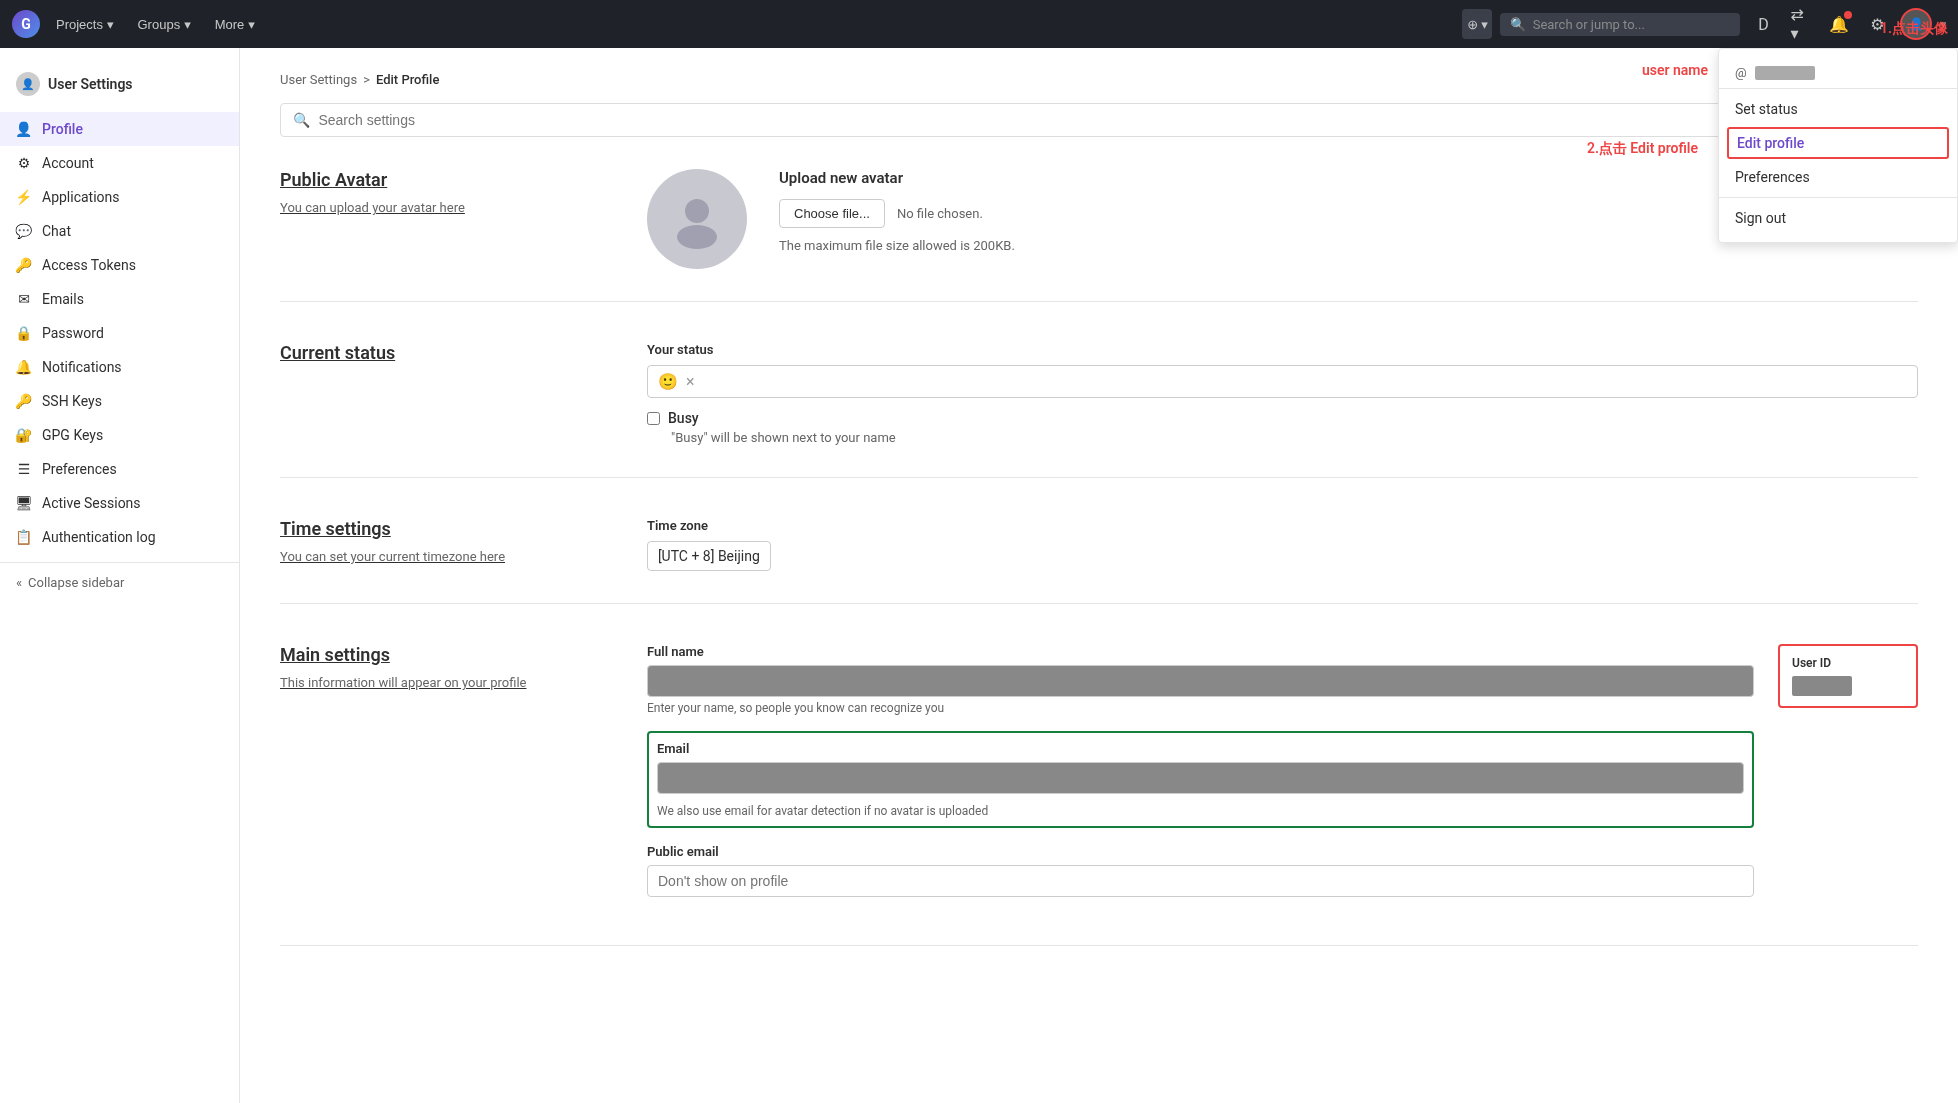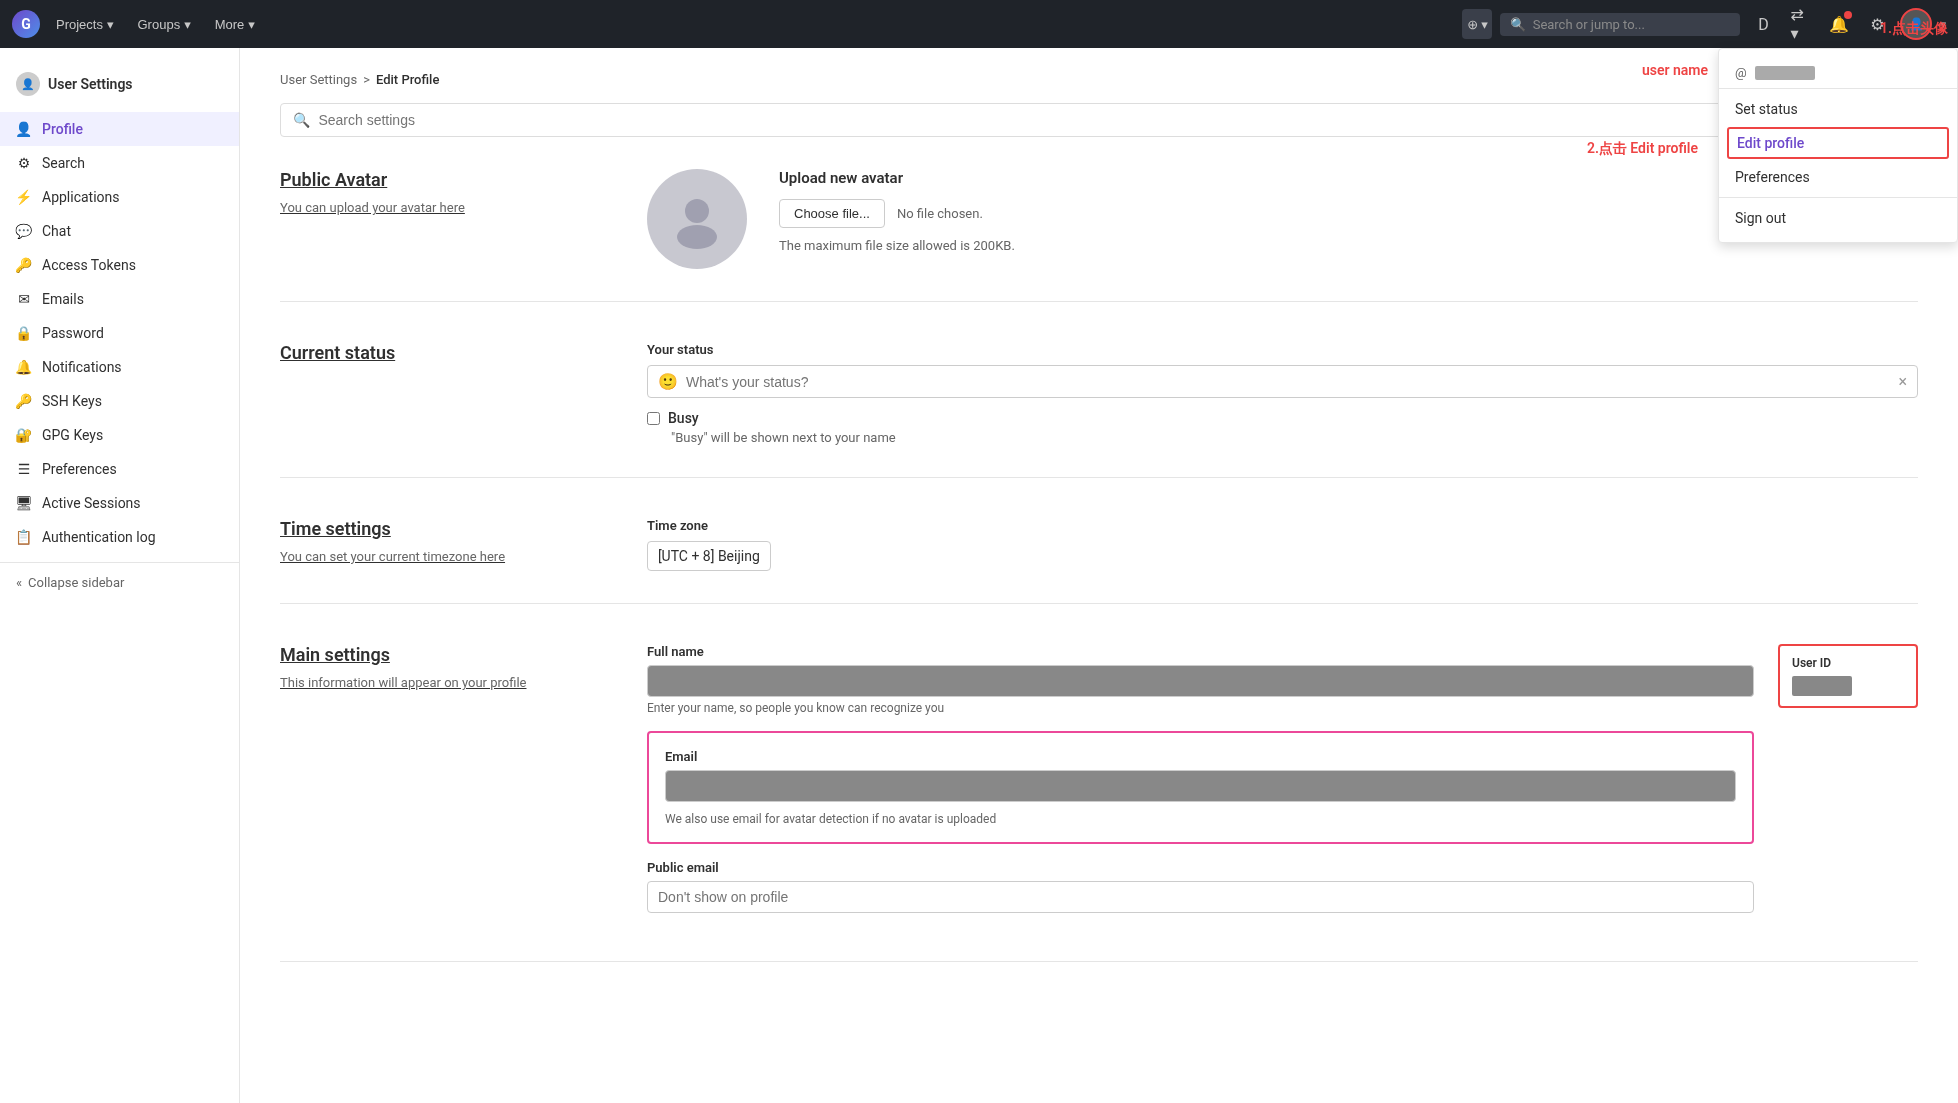--- a/index.html
+++ b/index.html
@@ -287,23 +287,23 @@
     }
     .user-id-label { font-size: 12px; font-weight: 600; margin-bottom: 6px; }
     .user-id-value {
       background: #888;
       height: 20px;
       border-radius: 2px;
       width: 60px;
     }
 
     .email-section {
-      border: 2px solid #ec4899;
-      border-radius: 4px;
-      padding: 16px;
+      border: 2px solid #15803d;
+      border-radius: 4px;
+      padding: 8px;
       margin-bottom: 16px;
     }
 
     
     .dropdown-overlay {
       position: fixed;
       top: 48px;
       right: 0;
       width: 240px;
       background: #fff;
@@ -396,21 +396,21 @@
       <div class="sidebar-avatar">👤</div>
       <span>User Settings</span>
     </div>
 
     <div class="sidebar-item active">
       <span class="icon">👤</span>
       <span>Profile</span>
     </div>
     <div class="sidebar-item">
       <span class="icon">⚙</span>
-      <span>Search</span>
+      <span>Account</span>
     </div>
     <div class="sidebar-item">
       <span class="icon">⚡</span>
       <span>Applications</span>
     </div>
     <div class="sidebar-item">
       <span class="icon">💬</span>
       <span>Chat</span>
     </div>
     <div class="sidebar-item">
@@ -495,21 +495,20 @@
     </div>
 
     <div class="section">
       <div class="section-left">
         <div class="section-title">Current status</div>
       </div>
       <div class="section-right">
         <div class="label-sm">Your status</div>
         <div class="status-input-wrap">
           <span class="status-emoji">🙂</span>
-          <input type="text" style="border: none; outline: none; flex: 1 1 0%; font-size: 14px; background: transparent;" placeholder="What's your status?">
           <span class="status-clear">×</span>
         </div>
         <div class="checkbox-row">
           <input type="checkbox" style="">
           <span class="checkbox-label">Busy</span>
         </div>
         <div class="checkbox-sub">"Busy" will be shown next to your name</div>
       </div>
     </div>
 

